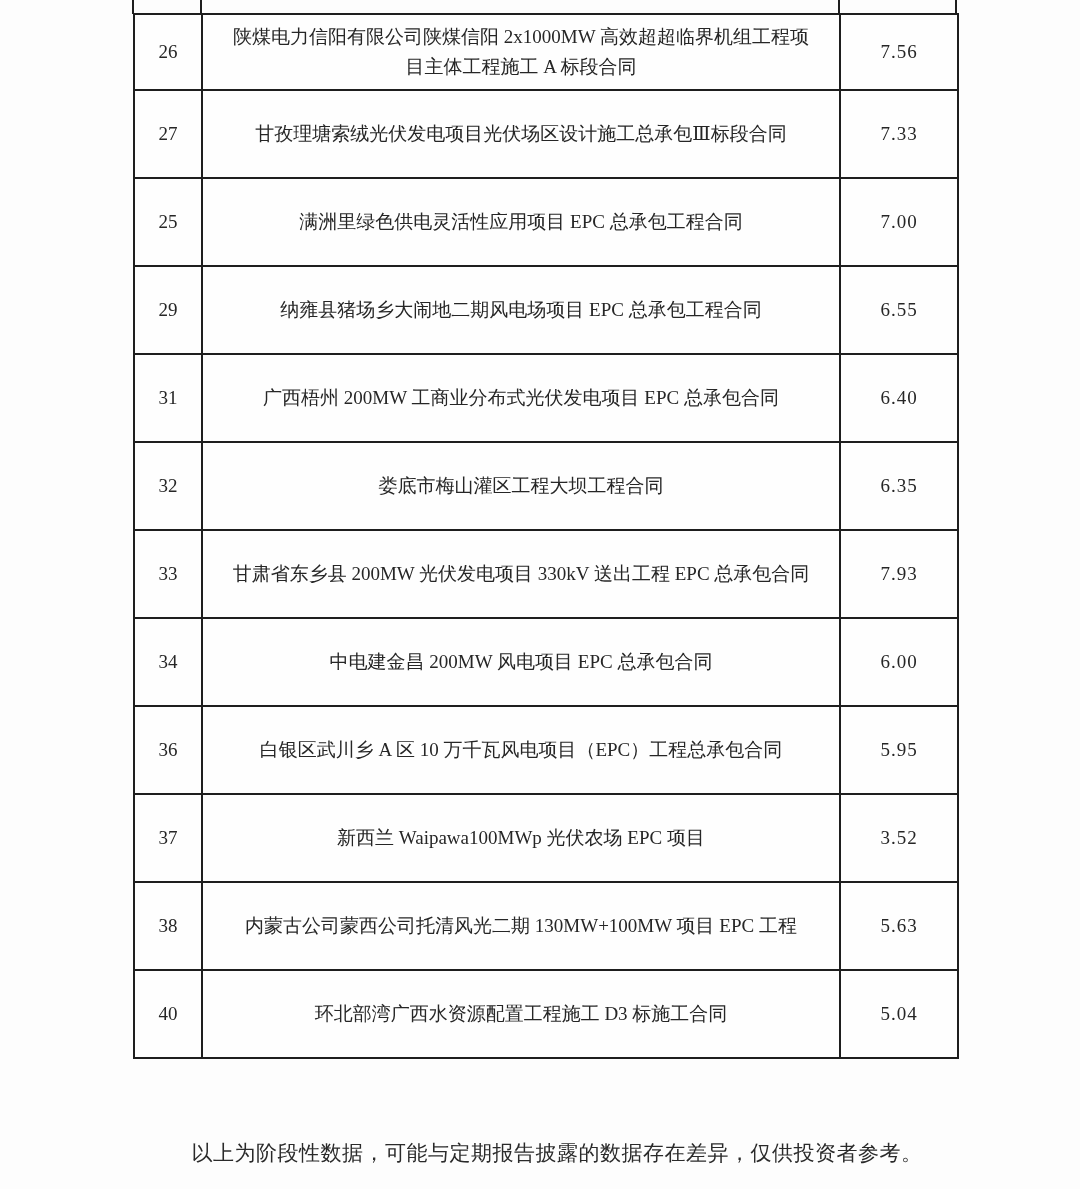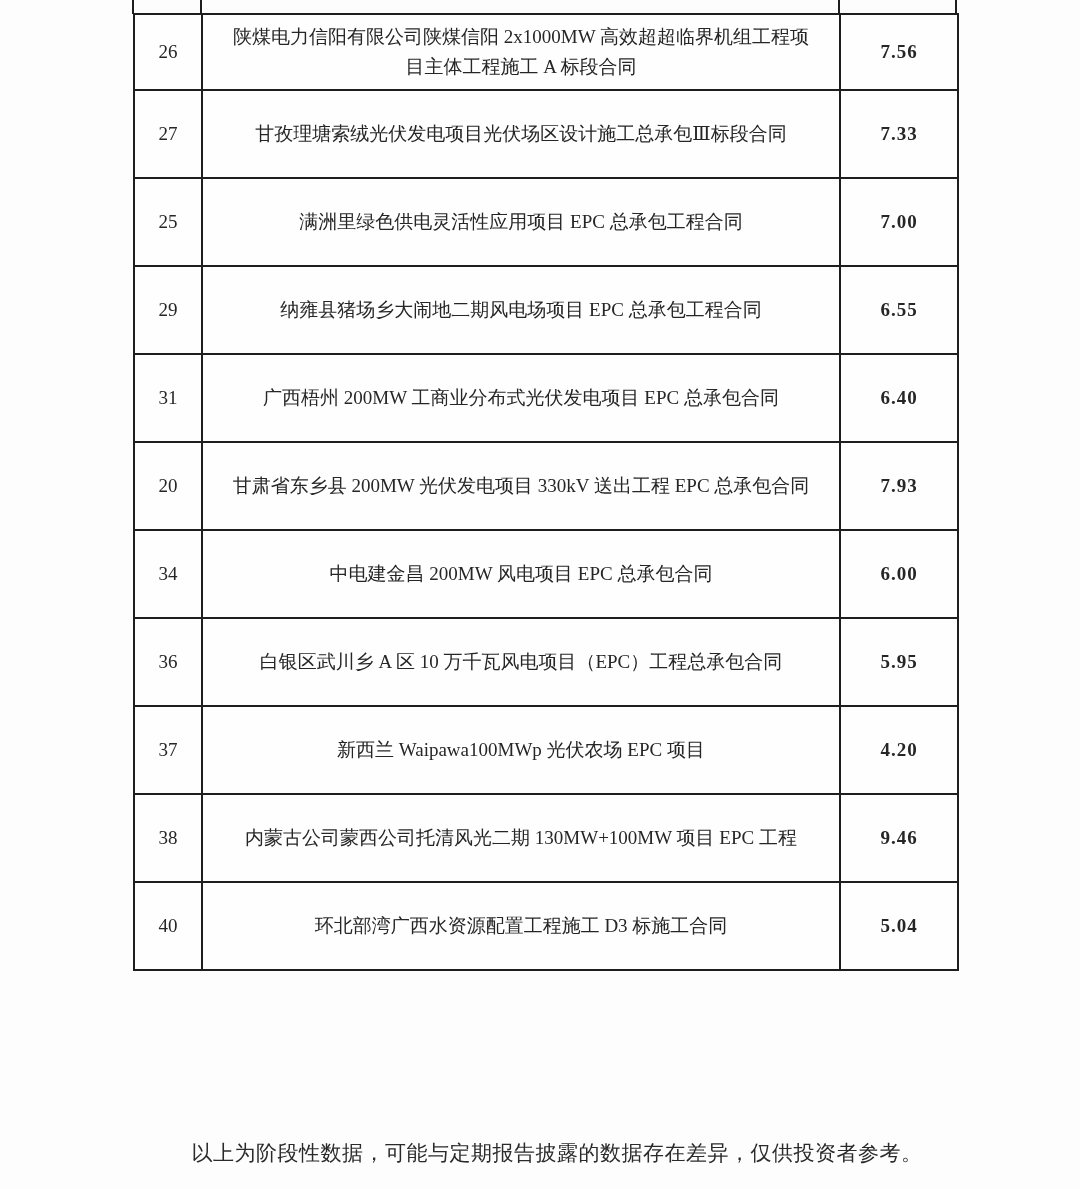--- a/index.html
+++ b/index.html
@@ -46,21 +46,21 @@
     text-align: center;
     vertical-align: middle;
     font-size: 19px;
     line-height: 30px;
     background: #fefefe;
   }
   table.contracts tr { height: 88px; }
   table.contracts tr.row-tall { height: 76px; border-radius: 20px; }
   td.col-no  { width: 68px; }
   td.col-desc { width: 638px; padding: 4px 28px; }
-  td.col-val { width: 118px; letter-spacing: 1px; font-weight: bold; }
+  td.col-val { width: 118px; letter-spacing: 1px; }
 
   .footer-note {
     position: absolute;
     top: 1122px;
     left: 0;
     width: 1080px;
     margin: 17px;
     text-align: center;
     font-size: 21px;
     letter-spacing: 0.5px;
@@ -103,43 +103,48 @@
       <td class="col-no">29</td>
       <td class="col-desc">纳雍县猪场乡大闹地二期风电场项目 EPC 总承包工程合同</td>
       <td class="col-val">6.55</td>
     </tr>
         <tr>
       <td class="col-no">31</td>
       <td class="col-desc">广西梧州 200MW 工商业分布式光伏发电项目 EPC 总承包合同</td>
       <td class="col-val">6.40</td>
     </tr>
         <tr>
-      <td class="col-no">20</td>
+      <td class="col-no">32</td>
+      <td class="col-desc">娄底市梅山灌区工程大坝工程合同</td>
+      <td class="col-val">6.35</td>
+    </tr>
+        <tr>
+      <td class="col-no">33</td>
       <td class="col-desc">甘肃省东乡县 200MW 光伏发电项目 330kV 送出工程 EPC 总承包合同</td>
       <td class="col-val">7.93</td>
     </tr>
         <tr>
       <td class="col-no">34</td>
       <td class="col-desc">中电建金昌 200MW 风电项目 EPC 总承包合同</td>
       <td class="col-val">6.00</td>
     </tr>
         <tr>
       <td class="col-no">36</td>
       <td class="col-desc">白银区武川乡 A 区 10 万千瓦风电项目（EPC）工程总承包合同</td>
       <td class="col-val">5.95</td>
     </tr>
         <tr>
       <td class="col-no">37</td>
       <td class="col-desc">新西兰 Waipawa100MWp 光伏农场 EPC 项目</td>
-      <td class="col-val">4.20</td>
+      <td class="col-val">3.52</td>
     </tr>
         <tr>
       <td class="col-no">38</td>
       <td class="col-desc">内蒙古公司蒙西公司托清风光二期 130MW+100MW 项目 EPC 工程</td>
-      <td class="col-val">9.46</td>
+      <td class="col-val">5.63</td>
     </tr>
         <tr>
       <td class="col-no">40</td>
       <td class="col-desc">环北部湾广西水资源配置工程施工 D3 标施工合同</td>
       <td class="col-val">5.04</td>
     </tr>
       </tbody>
   </table>
 
   <p class="footer-note">以上为阶段性数据，可能与定期报告披露的数据存在差异，仅供投资者参考。</p>

